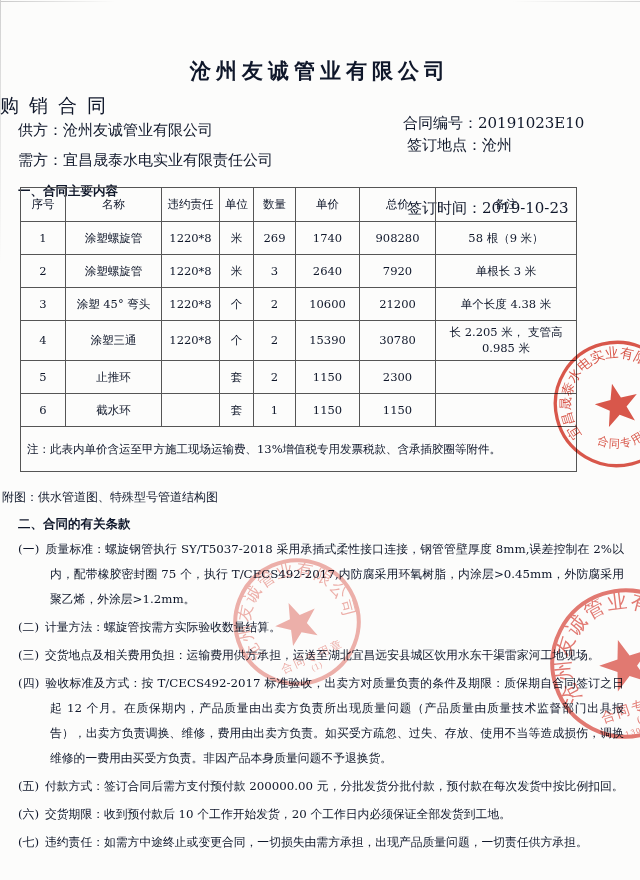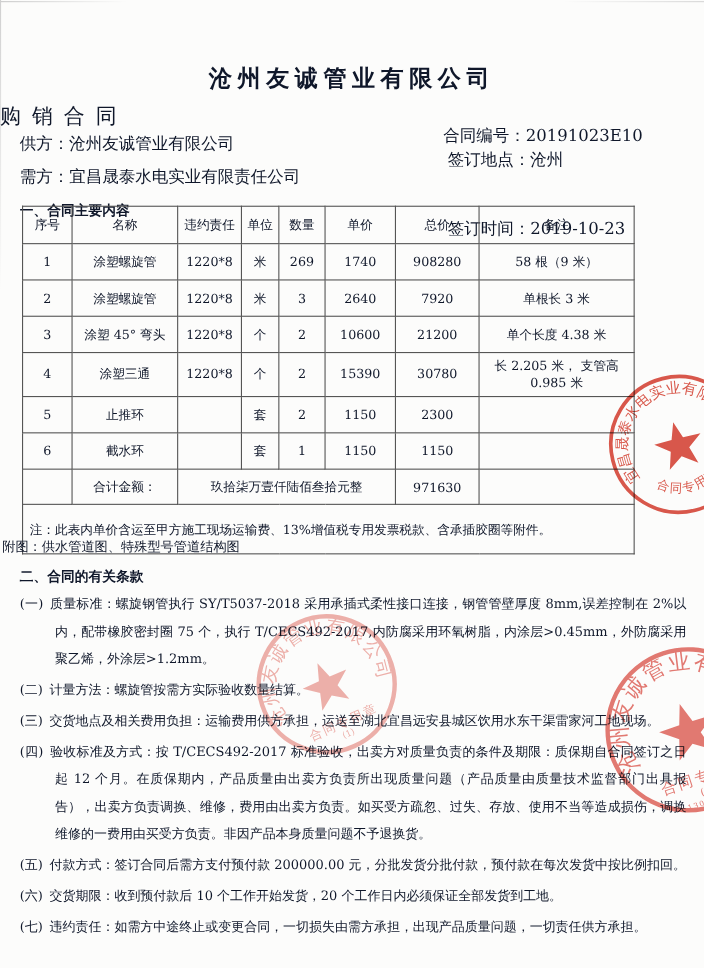--- a/index.html
+++ b/index.html
@@ -135,27 +135,20 @@
         <tr>
           <td>6</td>
           <td>截水环</td>
           <td></td>
           <td>套</td>
           <td>1</td>
           <td>1150</td>
           <td>1150</td>
           <td></td>
         </tr>
-        <tr class="total-row">
-          <td></td>
-          <td>合计金额：</td>
-          <td colspan="4">玖拾柒万壹仟陆佰叁拾元整</td>
-          <td>971630</td>
-          <td></td>
-        </tr>
         <tr>
           <td colspan="8" class="note-cell">注：此表内单价含运至甲方施工现场运输费、13%增值税专用发票税款、含承插胶圈等附件。</td>
         </tr>
       </tbody>
     </table>
 
   <div class="attachment">附图：供水管道图、特殊型号管道结构图</div>
 
   <div class="sec-heading" id="sec2-heading">二、合同的有关条款</div>
 

